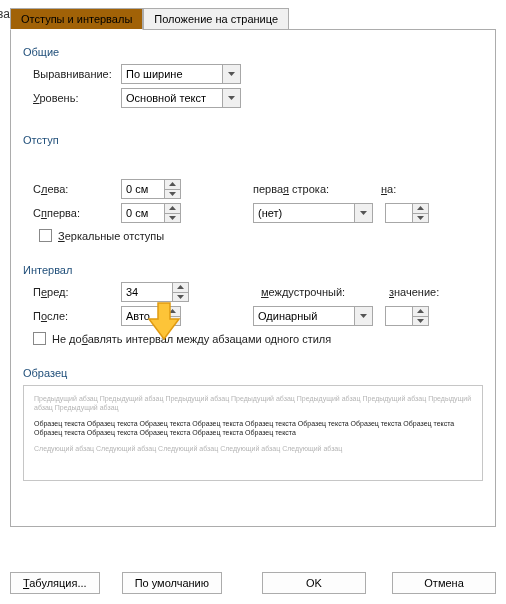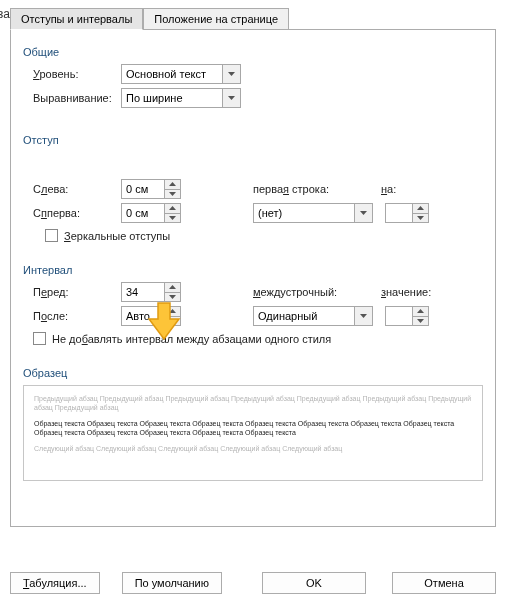--- a/index.html
+++ b/index.html
@@ -64,21 +64,21 @@
     box-sizing: border-box;
     position: relative;
   }
   .tabs {
     display: flex;
     margin-bottom: -1px;
   }
   .tab {
     border: 1px solid #acacac;
     padding: 4px 10px;
-    background: #e5e5e5;
+    background: #a16207;
     font-size: 11px;
     position: relative;
   }
   .tab.active {
     border-bottom: 1px solid #fff;
     z-index: 2;
   }
   .tab.inactive {
     background: #f0f0f0;
   }
@@ -206,41 +206,41 @@
   <div class="content">
     <div class="tabs">
       <div class="tab active"><span>Отступы и интервалы</span></div>
       <div class="tab inactive"><span>Положение на странице</span></div>
     </div>
 
     <div class="panel">
 
       <div class="section-title">Общие</div>
       <div class="row" style="margin-left:10px;">
+        <span class="label" style="width:88px">Выравнивание:</span>
+        <div class="combo" style="width:120px">
+          <div class="combo-text" style="flex:1">По ширине</div>
+          <div class="combo-btn">
+              <svg class="arrow" viewBox="0 0 7 4">
+                <path d="M0 0 L3.5 4 L7 0 Z" fill="#555"></path>
+              </svg>
+            </div>
+        </div>
+      </div>
+      <div class="row" style="margin-left:10px;">
         <span class="label" style="width:88px"><span class="ul">У</span><span>ровень:</span></span>
         <div class="combo" style="width:120px">
           <div class="combo-text" style="flex:1">Основной текст</div>
           <div class="combo-btn">
               <svg class="arrow" viewBox="0 0 7 4">
                 <path d="M0 0 L3.5 4 L7 0 Z" fill="#555"></path>
               </svg>
             </div>
         </div>
       </div>
-      <div class="row" style="margin-left:10px;">
-        <span class="label" style="width:88px">Выравнивание:</span>
-        <div class="combo" style="width:120px">
-          <div class="combo-text" style="flex:1">По ширине</div>
-          <div class="combo-btn">
-              <svg class="arrow" viewBox="0 0 7 4">
-                <path d="M0 0 L3.5 4 L7 0 Z" fill="#555"></path>
-              </svg>
-            </div>
-        </div>
-      </div>
 
       <div class="section-title" style="margin-top:26px">Отступ</div>
       <div class="row" style="margin-left:10px;margin-top:33px;">
         <span class="label" style="width:88px"><span>С</span><span class="ul">л</span><span>ева:</span></span>
         <div class="spinner" style="width:60px">
           <div class="spin-text" style="flex:1">0 см</div>
           <div class="spin-btns">
               <div class="spin-up">
                 <svg class="arrow" viewBox="0 0 7 4">
                   <path d="M0 4 L3.5 0 L7 4 Z" fill="#555"></path>
@@ -293,29 +293,29 @@
                 </svg>
               </div>
               <div class="spin-down">
                 <svg class="arrow" viewBox="0 0 7 4">
                   <path d="M0 0 L3.5 4 L7 0 Z" fill="#555"></path>
                 </svg>
               </div>
             </div>
         </div>
       </div>
-      <div class="row" style="margin-left:22px; margin-top:6px;">
+      <div class="row" style="margin-left:16px; margin-top:6px;">
         <div class="checkbox"></div>
         <span class="label"><span class="ul">З</span><span>еркальные отступы</span></span>
       </div>
 
       <div class="section-title" style="margin-top:22px">Интервал</div>
       <div class="row" style="margin-left:10px;">
         <span class="label" style="width:88px"><span>П</span><span class="ul">е</span><span>ред:</span></span>
-        <div class="spinner" style="width:60px">
+        <div class="spinner" style="width:68px">
           <div class="spin-text" style="flex:1">34</div>
           <div class="spin-btns">
               <div class="spin-up">
                 <svg class="arrow" viewBox="0 0 7 4">
                   <path d="M0 4 L3.5 0 L7 4 Z" fill="#555"></path>
                 </svg>
               </div>
               <div class="spin-down">
                 <svg class="arrow" viewBox="0 0 7 4">
                   <path d="M0 0 L3.5 4 L7 0 Z" fill="#555"></path>

